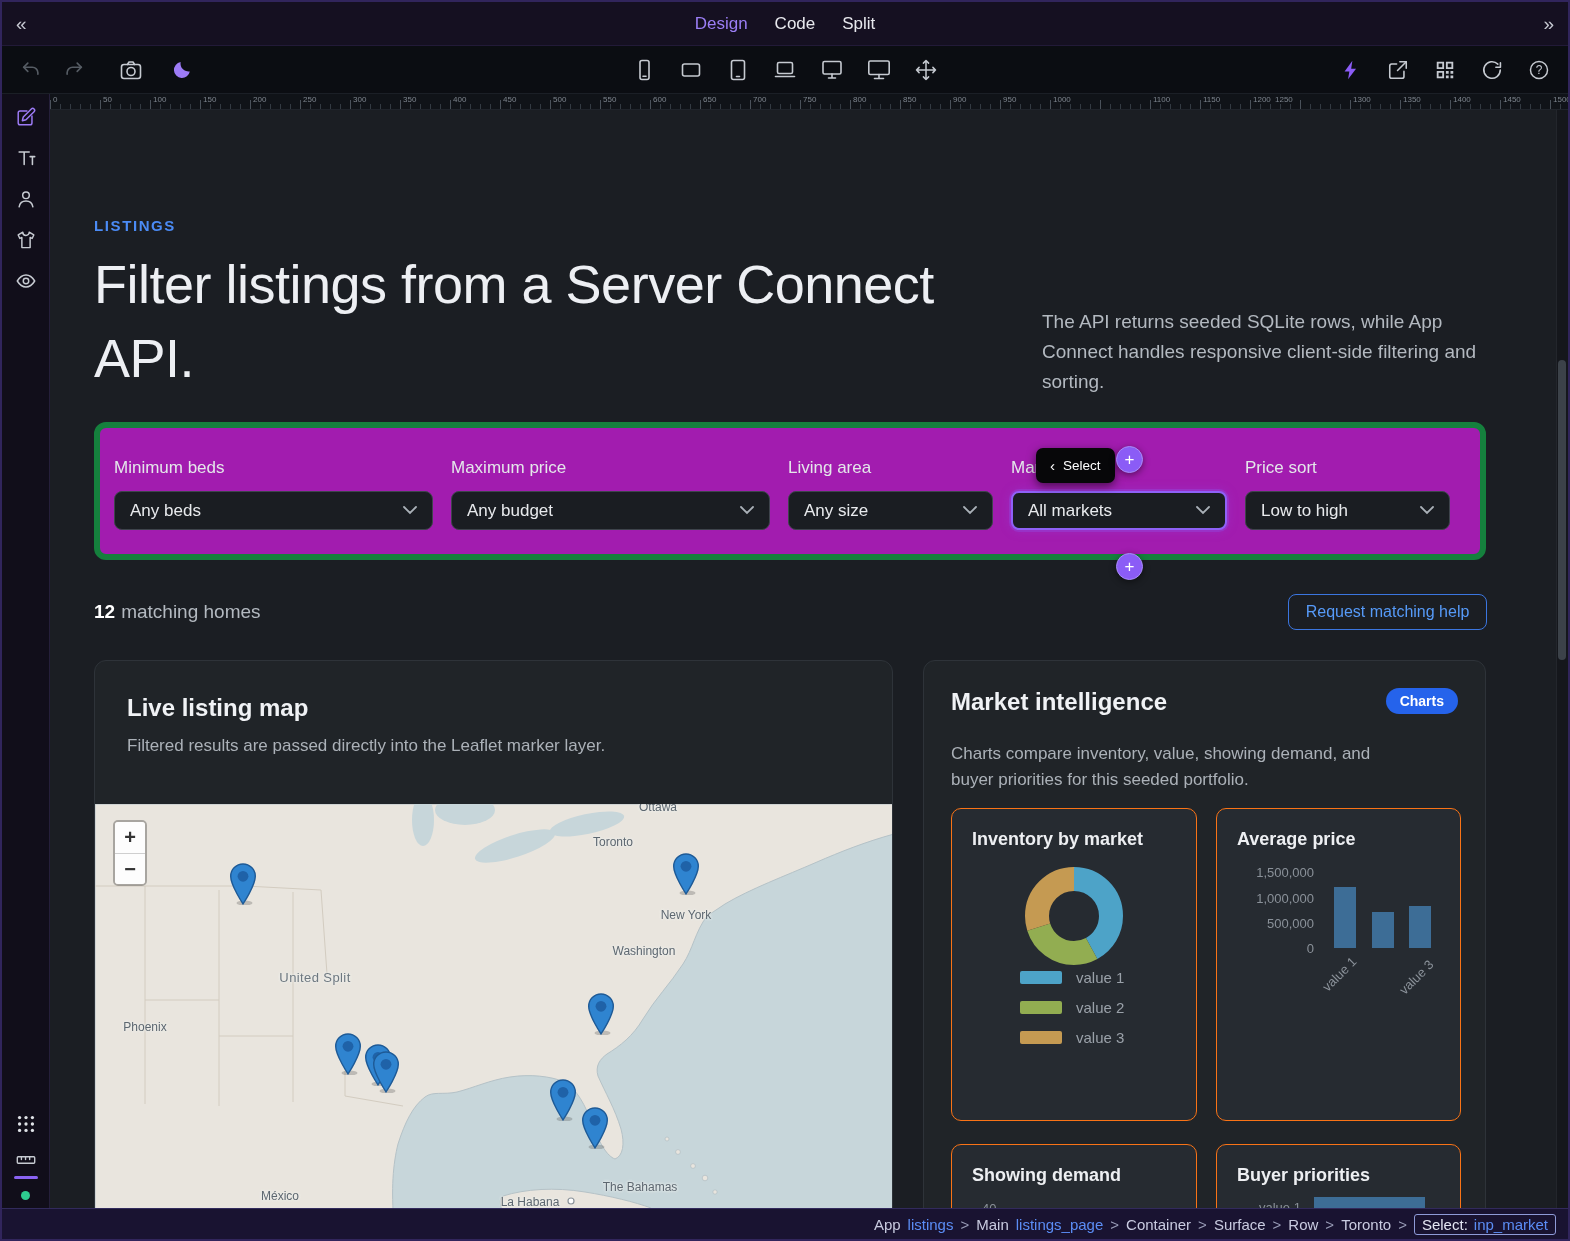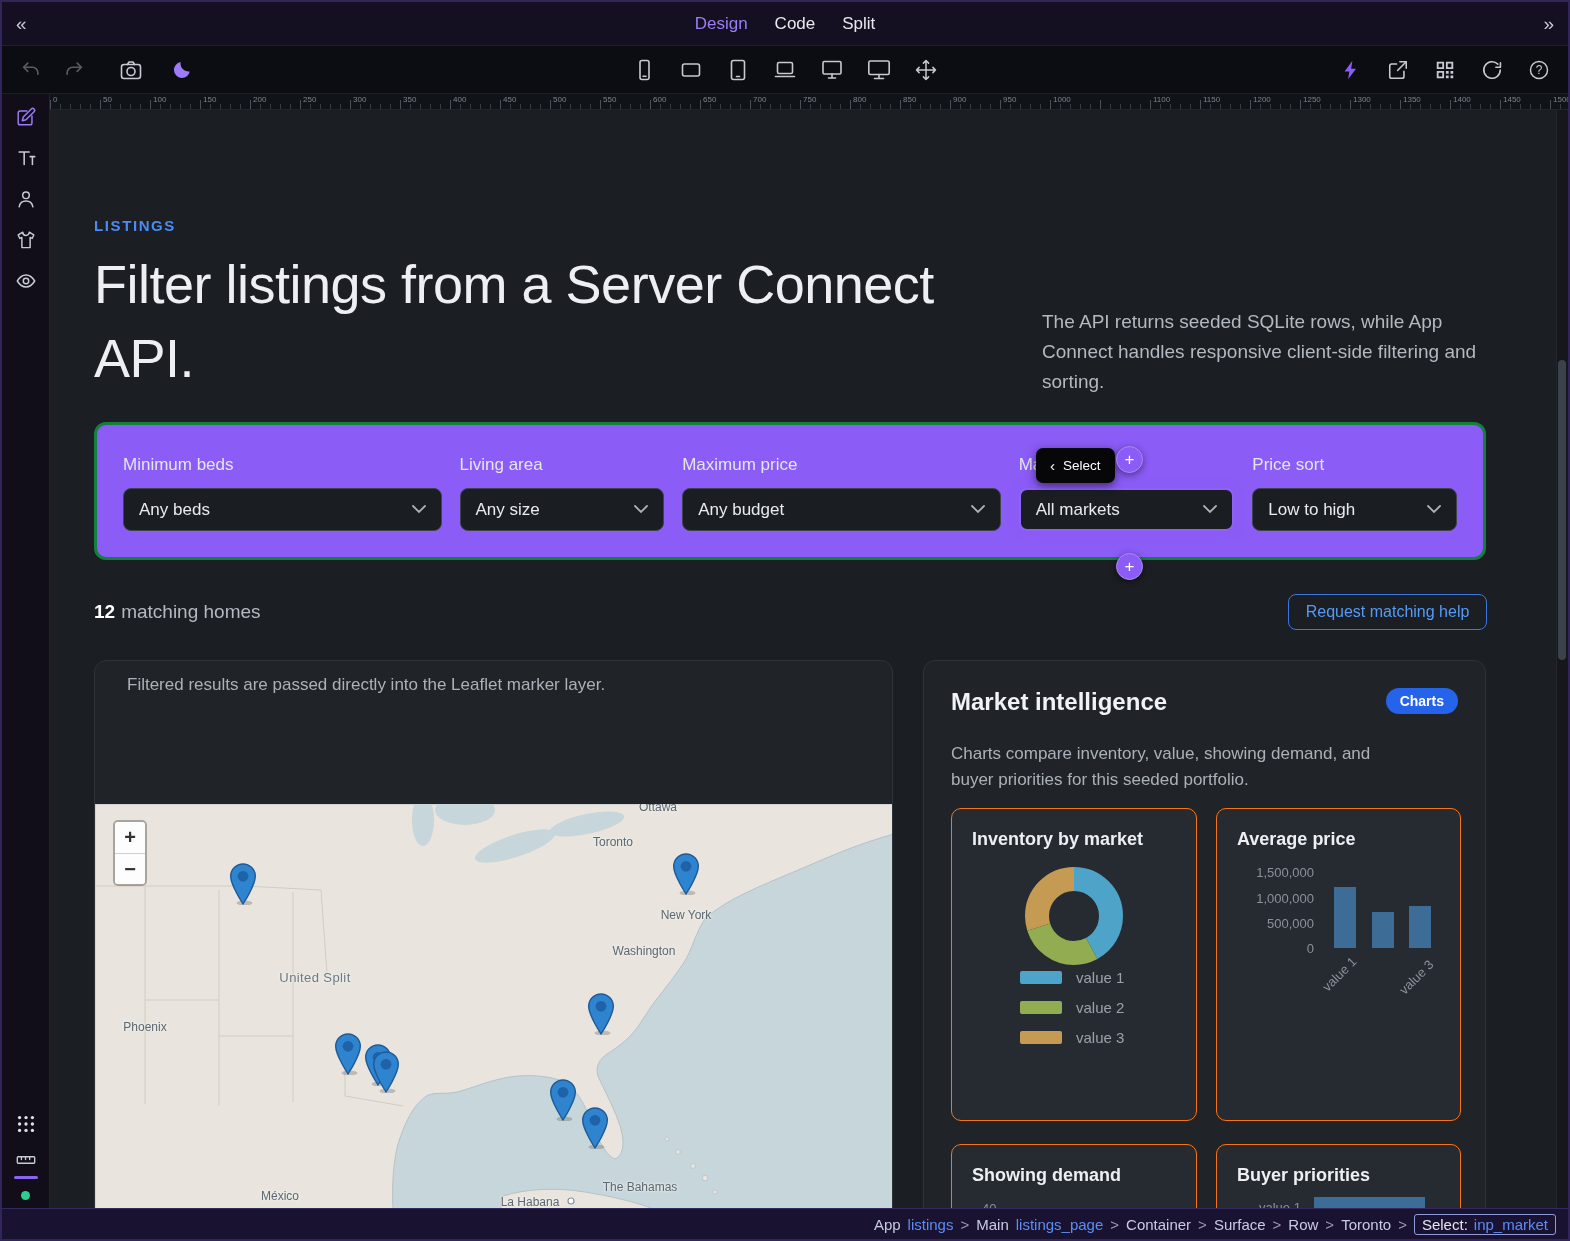--- a/index.html
+++ b/index.html
@@ -42,21 +42,21 @@
       repeating-linear-gradient(90deg,#4a515a 0 1px,transparent 1px 50px) left bottom/100% 9px no-repeat,
       repeating-linear-gradient(90deg,#333a42 0 1px,transparent 1px 10px) left bottom/100% 5px no-repeat;}
   .ruler-num{position:absolute;top:1px;font-size:8px;color:#7d848d;padding-left:3px;white-space:nowrap}
 
   
   .canvas{flex:1;position:relative;background:#1b1e23;overflow:hidden;min-height:0}
   .eyebrow{position:absolute;left:44px;top:107px;color:#4b8bf5;font-size:15px;font-weight:700;letter-spacing:1.6px}
   .heading{position:absolute;left:44px;top:138px;width:900px;color:#edeff3;font-size:54px;font-weight:400;line-height:1.37;letter-spacing:-.5px}
   .page-desc{position:absolute;left:992px;top:197px;width:436px;color:#b3b9c0;font-size:19px;line-height:1.57}
 
-  .filter-card{position:absolute;left:44px;top:312px;width:1392px;height:138px;background:#8b5cf6;border:3px solid #15803d;border-radius:12px;display:flex;gap:18px;padding:30px 26px 24px 26px}
+  .filter-card{position:absolute;left:44px;top:312px;width:1392px;height:138px;background:#a21caf;border:6px solid #15803d;border-radius:12px;display:flex;gap:18px;padding:30px 26px 24px 14px}
   .filter-group{display:flex;flex-direction:column;gap:13px}
   .fg1,.fg2{width:319px}.fg3,.fg5{width:205px}.fg4{width:216px}
   .filter-label{font-size:17px;color:#e4e7ea;font-weight:500;white-space:nowrap}
   .filter-select{height:43px;background:#1a1d22;border:1px solid #3e444c;border-radius:8px;display:flex;align-items:center;justify-content:space-between;padding:0 15px;font-size:17px;color:#e8eaed;cursor:pointer}
   .filter-select.selected{border:2px solid #8f61f7;box-shadow:0 0 0 2px rgba(139,92,246,.28),0 0 12px rgba(139,92,246,.25)}
   .select-chevron svg{display:block}
 
   .select-tooltip{position:absolute;left:986px;top:338px;height:35px;background:#070709;border-radius:7px;color:#fff;font-size:13.5px;display:flex;align-items:center;gap:8px;padding:0 14px;z-index:6;box-shadow:0 3px 10px rgba(0,0,0,.55)}
   .select-tooltip .tt-chev{font-size:15px;line-height:1;color:#fff}
   .plus-fab{position:absolute;width:27px;height:27px;border-radius:50%;background:#8b5cf6;border:1px solid #a98cf9;color:#fff;font-size:17px;line-height:1;display:flex;align-items:center;justify-content:center;cursor:pointer;z-index:7;box-shadow:0 2px 7px rgba(0,0,0,.45)}
@@ -348,21 +348,21 @@
             <span class="ruler-num" style="left: 750px;">750</span>
             <span class="ruler-num" style="left: 800px;">800</span>
             <span class="ruler-num" style="left: 850px;">850</span>
             <span class="ruler-num" style="left: 900px;">900</span>
             <span class="ruler-num" style="left: 950px;">950</span>
             <span class="ruler-num" style="left: 1000px;">1000</span>
             <span class="ruler-num" style="left: 1050px; margin-top: 40px;">1050</span>
             <span class="ruler-num" style="left: 1100px;">1100</span>
             <span class="ruler-num" style="left: 1150px;">1150</span>
             <span class="ruler-num" style="left: 1200px;">1200</span>
-            <span class="ruler-num" style="left: 1250px;">1250</span>
+            <span class="ruler-num" style="left: 1222px;">1250</span>
             <span class="ruler-num" style="left: 1300px;">1300</span>
             <span class="ruler-num" style="left: 1350px;">1350</span>
             <span class="ruler-num" style="left: 1400px;">1400</span>
             <span class="ruler-num" style="left: 1450px;">1450</span>
             <span class="ruler-num" style="left: 1500px;">1500</span>
           </div>
       </div>
 
       <div class="canvas">
         <div class="eyebrow">LISTINGS</div>
@@ -374,35 +374,35 @@
             <span class="filter-label">Minimum beds</span>
             <div class="filter-select">
               <span>Any beds</span>
               <span class="select-chevron">
                   <svg width="14" height="9" viewBox="0 0 14 9">
                     <path d="M1 1l6 6 6-6" stroke="#aab1b8" stroke-width="1.8" fill="none" stroke-linecap="round"></path>
                   </svg>
                 </span>
             </div>
           </div>
-          <div class="filter-group fg3">
-            <span class="filter-label">Living area</span>
+          <div class="filter-group fg2">
+            <span class="filter-label">Maximum price</span>
             <div class="filter-select">
-              <span>Any size</span>
+              <span>Any budget</span>
               <span class="select-chevron">
                   <svg width="14" height="9" viewBox="0 0 14 9">
                     <path d="M1 1l6 6 6-6" stroke="#aab1b8" stroke-width="1.8" fill="none" stroke-linecap="round"></path>
                   </svg>
                 </span>
             </div>
           </div>
-          <div class="filter-group fg2">
-            <span class="filter-label">Maximum price</span>
+          <div class="filter-group fg3">
+            <span class="filter-label">Living area</span>
             <div class="filter-select">
-              <span>Any budget</span>
+              <span>Any size</span>
               <span class="select-chevron">
                   <svg width="14" height="9" viewBox="0 0 14 9">
                     <path d="M1 1l6 6 6-6" stroke="#aab1b8" stroke-width="1.8" fill="none" stroke-linecap="round"></path>
                   </svg>
                 </span>
             </div>
           </div>
           <div class="filter-group fg4">
             <span class="filter-label">Market</span>
             <div class="filter-select selected">
@@ -437,20 +437,21 @@
         <button class="plus-fab" id="plus-bottom">
             <span>+</span>
           </button>
 
         <div class="results">
           <span class="count">12</span><span>matching homes</span>
         </div>
         <button class="request-btn">Request matching help</button>
 
         <section class="map-card">
+          <h2>Live listing map</h2>
           <p class="map-sub">Filtered results are passed directly into the Leaflet marker layer.</p>
           <div class="map-view">
             <svg class="basemap" width="799" height="420" viewBox="0 0 799 420">
               <rect x="0" y="0" width="799" height="420" fill="#c7d6da"></rect>
               <path d="M0,0 H799 V30 C770,38 745,48 722,58 C690,72 655,85 630,100 L612,112 C600,128 598,145 588,160 C575,180 560,195 548,215 C538,232 525,242 512,250 C505,255 500,262 503,272 C510,288 520,305 526,325 C530,340 528,352 520,355 C512,352 505,340 498,322 C490,300 482,286 470,278 C455,272 435,270 415,273 C395,276 378,284 362,288 C348,291 338,287 330,293 C318,302 310,318 303,340 C298,360 296,385 299,420 L0,420 Z" fill="#e9e5de" stroke="#b5c2c7" stroke-width="1"></path>
               <g fill="#c7d6da">
                 <ellipse cx="492" cy="20" rx="38" ry="10" transform="rotate(-12 492 20)"></ellipse>
                 <ellipse cx="420" cy="42" rx="42" ry="11" transform="rotate(-18 420 42)"></ellipse>
                 <ellipse cx="370" cy="6" rx="30" ry="15"></ellipse>
                 <ellipse cx="328" cy="16" rx="11" ry="26"></ellipse>

